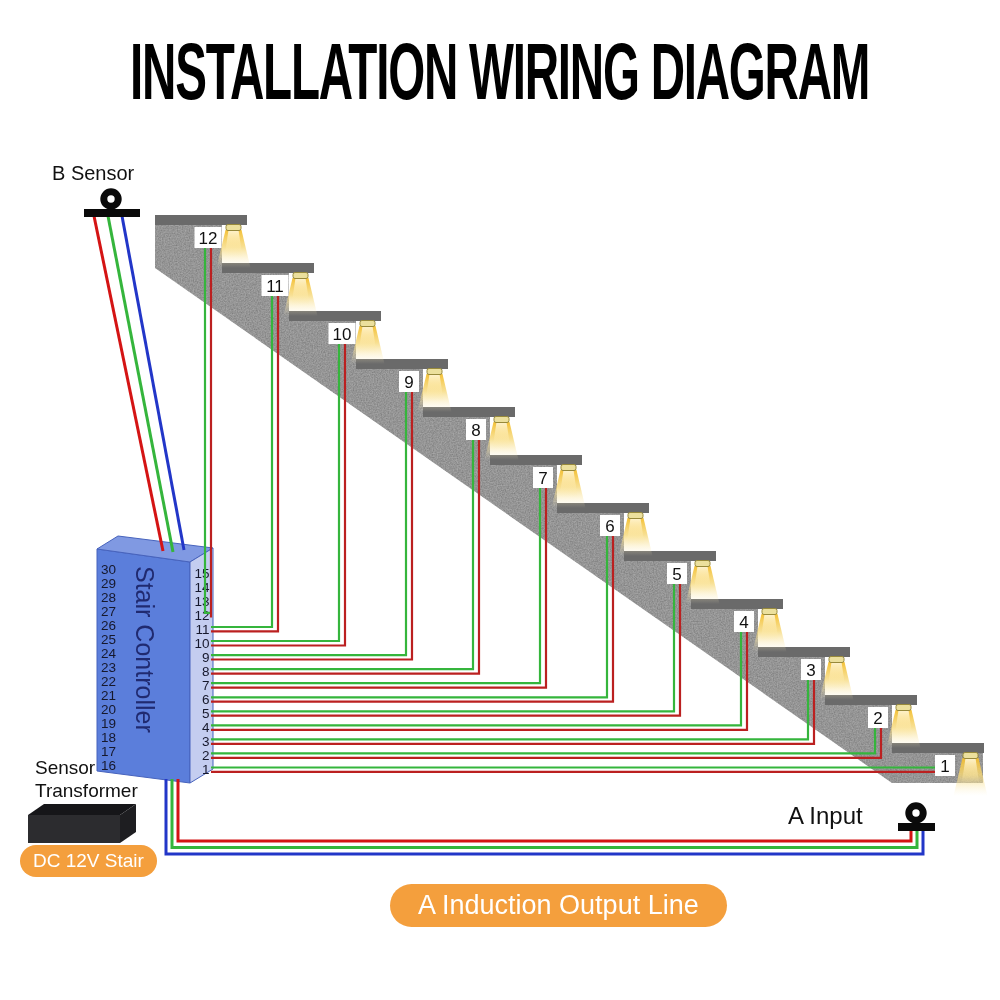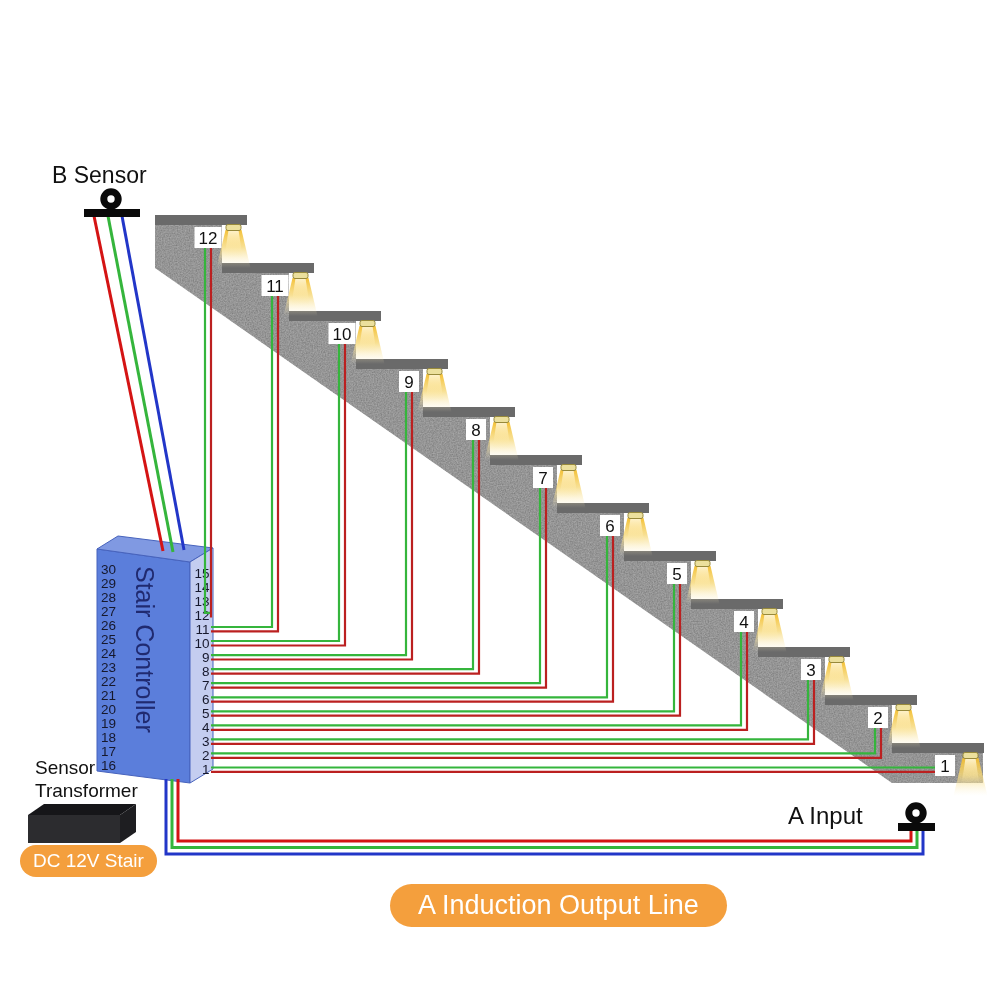--- a/index.html
+++ b/index.html
@@ -3,32 +3,35 @@
 <meta charset="utf-8">
 <style>
   html,body{margin:0;padding:0;background:#ffffff;}
   #page{position:relative;width:1000px;height:1000px;background:#ffffff;overflow:hidden;
         font-family:"Liberation Sans",sans-serif;}
   #diagram{position:absolute;left:0;top:0;}
   .title{position:absolute;left:0;right:0;top:24px;text-align:center;}
   .title span{display:inline-block;font-size:58px;font-weight:bold;color:#000;
               letter-spacing:-1.5px;white-space:nowrap;transform:scale(0.82,1.38);transform-origin:center top;}
   .lbl{position:absolute;color:#111;}
-  #b-sensor-label{left:52px;top:162px;font-size:23px;}
+  #b-sensor-label{left:52px;top:162px;font-size:20px;}
   #a-sensor-label{left:788px;top:802px;font-size:24px;}
   #transformer-label{left:35px;top:756px;font-size:19px;line-height:23px;}
   .badge{position:absolute;background:#f49f3d;color:#ffffff;border-radius:30px;white-space:nowrap;}
   #dc-badge{left:20px;top:845px;font-size:19px;padding:5px 13px;}
   #out-badge{left:390px;top:872px;font-size:27px;padding:6px 28px;border-radius:30px;margin-top:12px;}
 </style>
 </head>
 <body>
 
 <div id="page">
 
+  <div class="title">
+    <span>INSTALLATION WIRING DIAGRAM</span>
+  </div>
 
   <svg id="diagram" width="1000" height="1000" viewBox="0 0 1000 1000">
     <defs>
       <linearGradient id="glowGrad" x1="0" y1="0" x2="0" y2="1">
         <stop offset="0" stop-color="#f3be2e" stop-opacity="0.95"></stop>
         <stop offset="0.45" stop-color="#f6d878" stop-opacity="0.8"></stop>
         <stop offset="1" stop-color="#fdf3cf" stop-opacity="0"></stop>
       </linearGradient>
       <linearGradient id="glowCore" x1="0" y1="0" x2="0" y2="1">
         <stop offset="0" stop-color="#fff6d8" stop-opacity="0.95"></stop>

